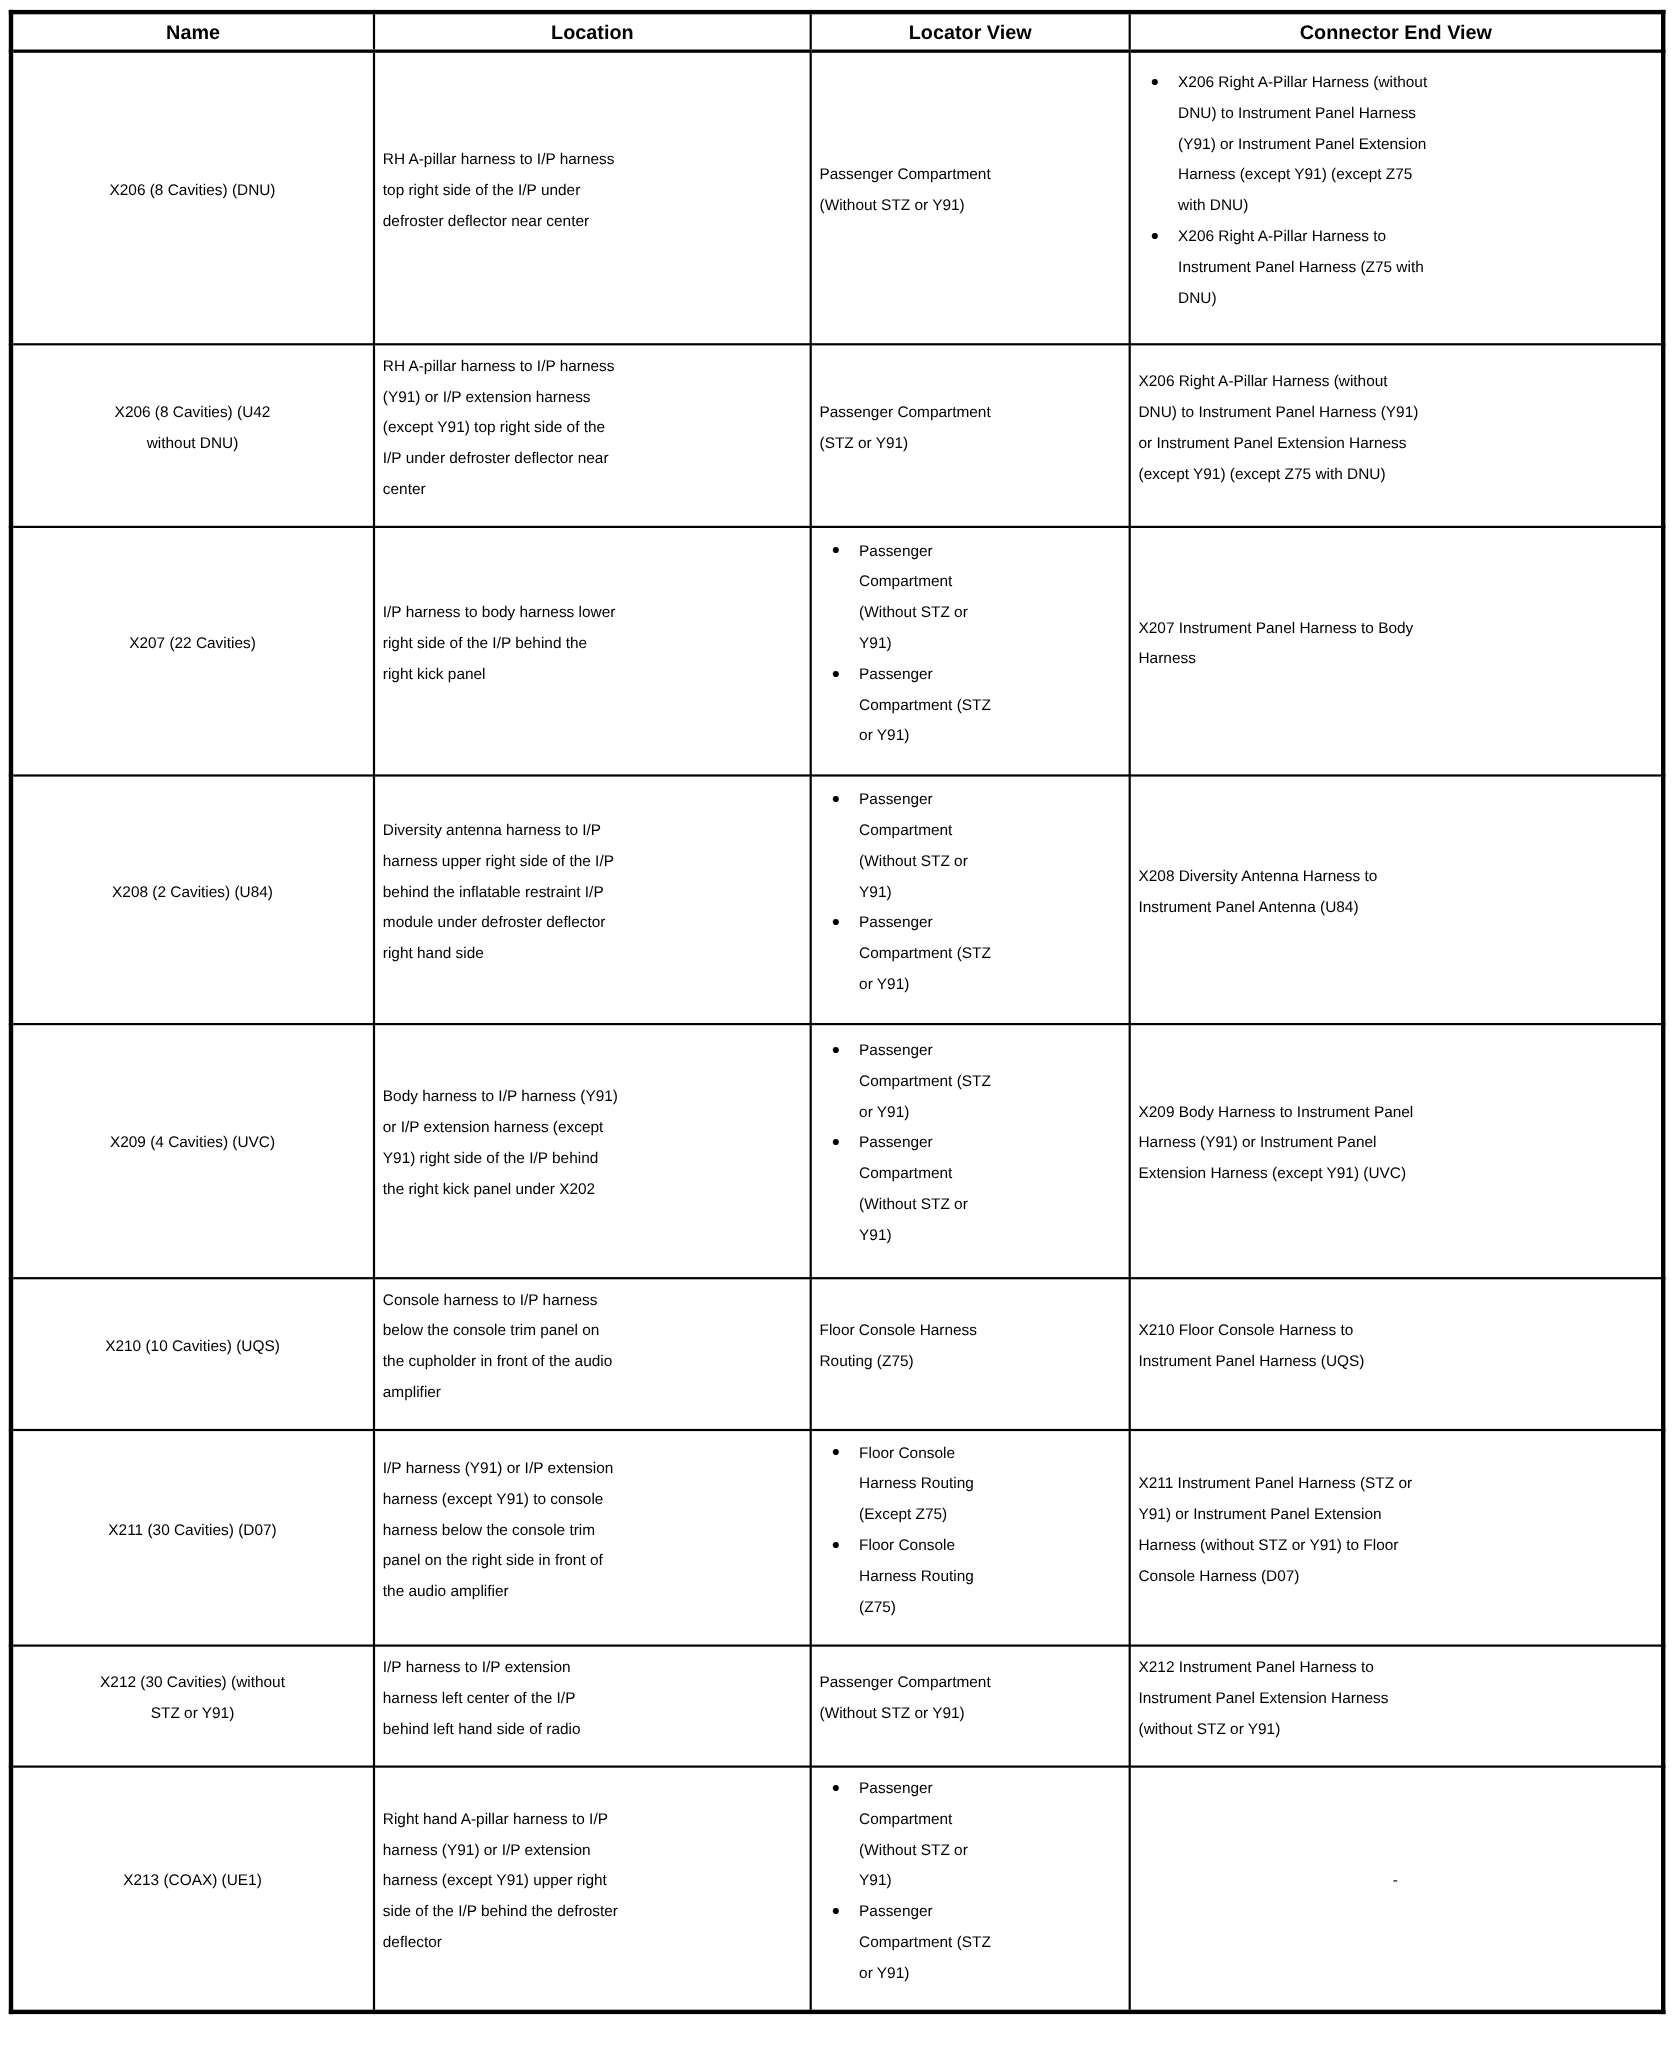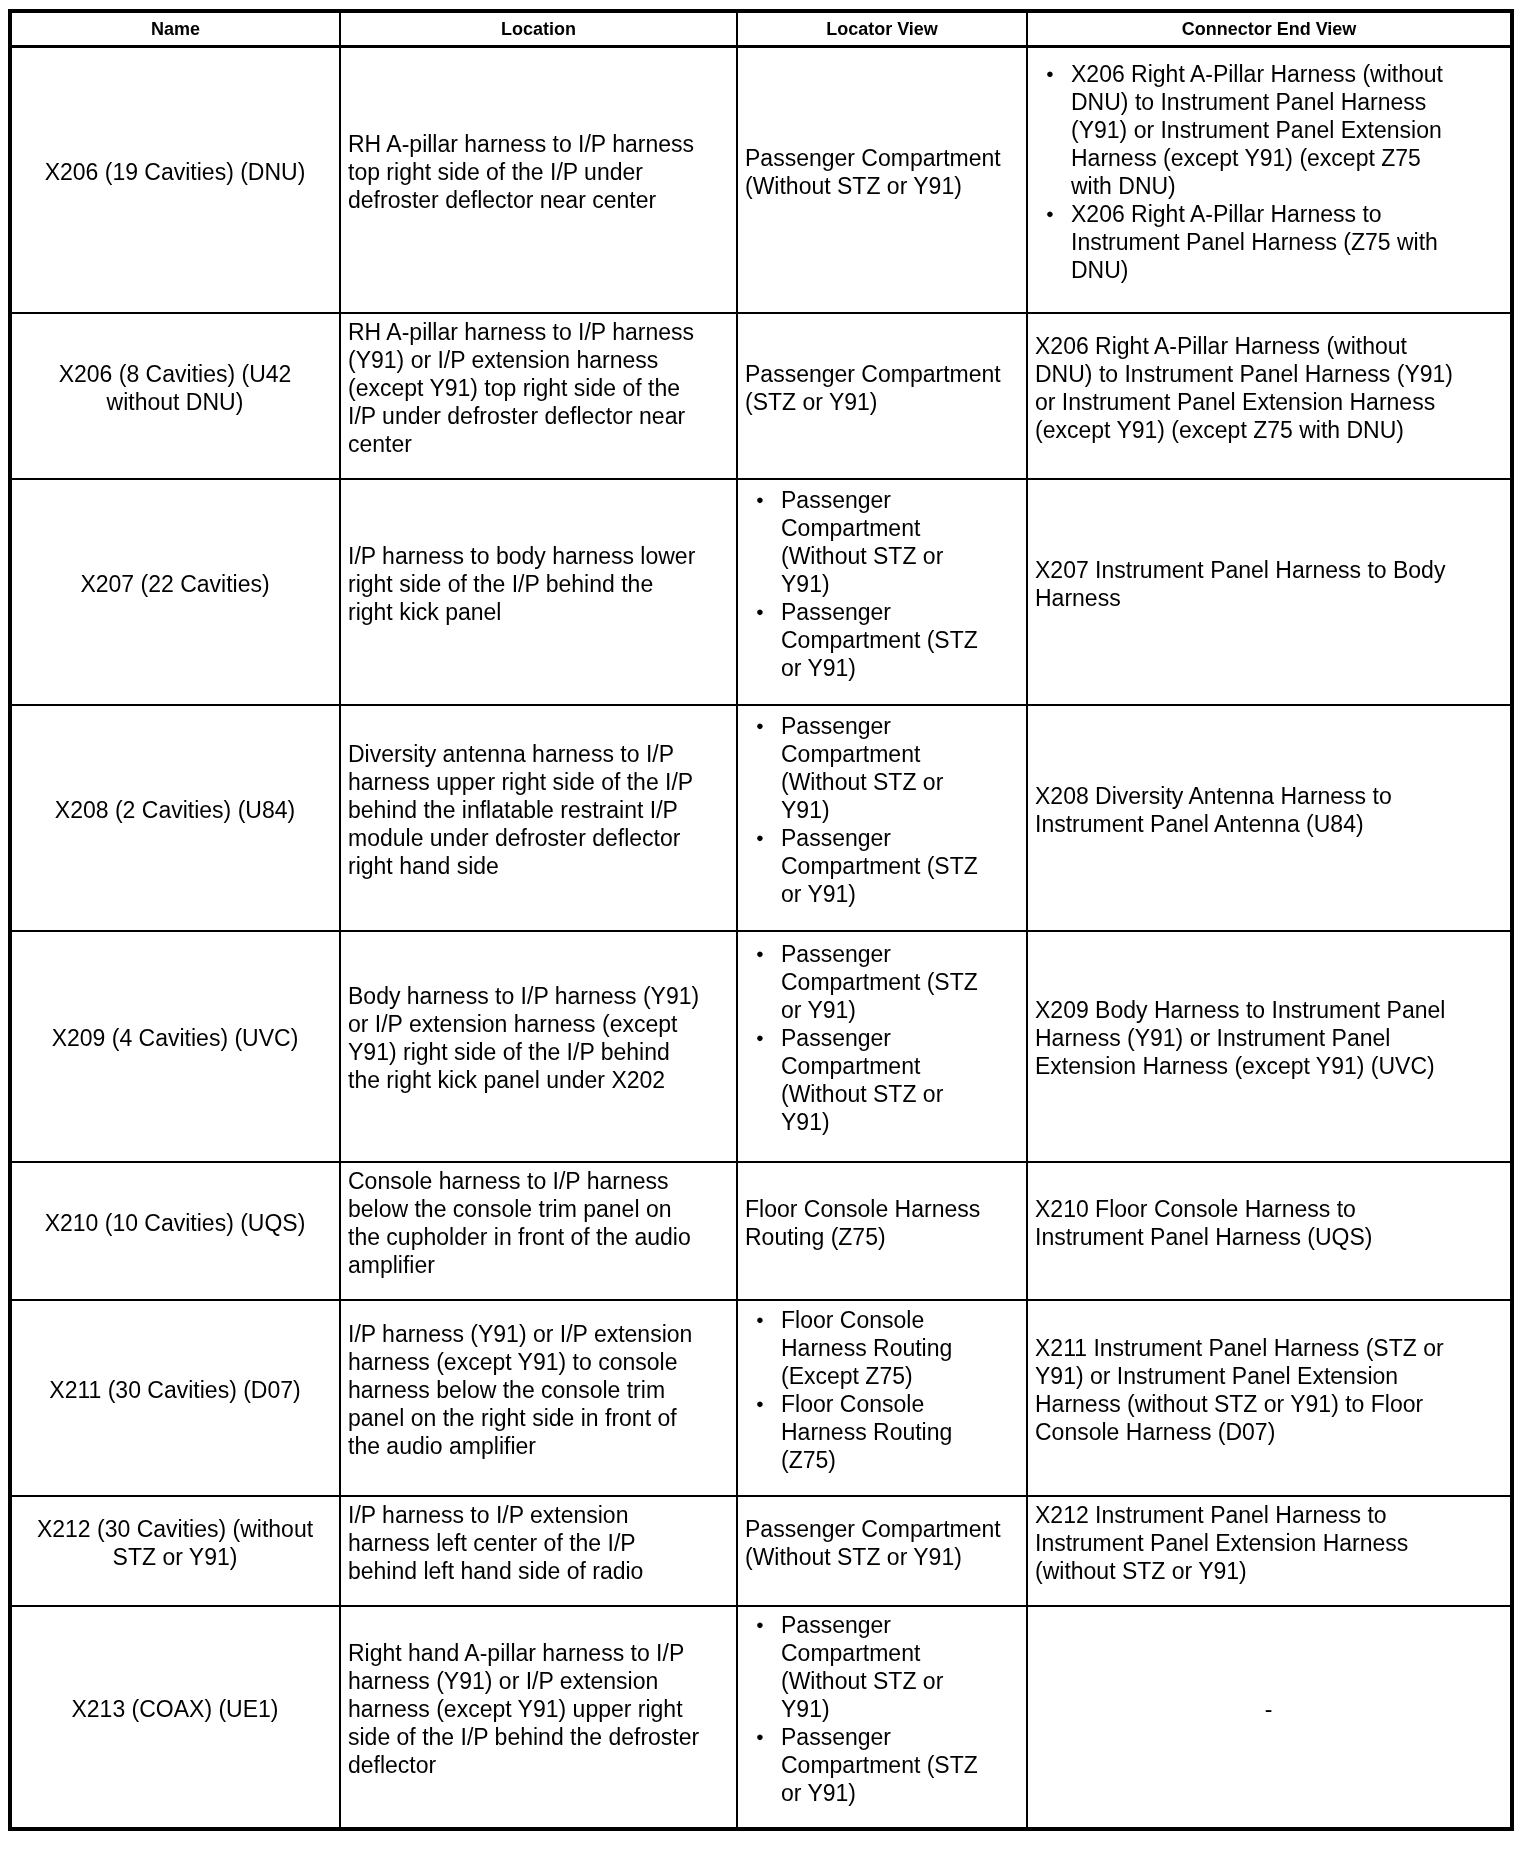--- a/index.html
+++ b/index.html
@@ -17,21 +17,21 @@
     border:4px solid #000;
     background:#fff;
   }
   col.c-name{width:330px;}
   col.c-loc{width:397px;}
   col.c-locv{width:290px;}
   col.c-cev{width:485px;}
   th,td{
     border:2px solid #000;
     vertical-align:middle;
-    font-size:23px;
+    font-size:14px;
     line-height:28px;
     padding:4px 8px 20px 7px;
     overflow:hidden;
   }
   thead th{
     font-size:18px;
     font-weight:bold;
     line-height:22px;
     padding:5px 4px;
     border-bottom:3px solid #000;
@@ -71,21 +71,21 @@
       <tr>
         <th>Name</th>
         <th>Location</th>
         <th>Locator View</th>
         <th>Connector End View</th>
       </tr>
     </thead>
     <tbody id="tbody">
         <tr style="height: 266px;">
           <td class="name">
-            <div class="txt">X206 (19 Cavities) (DNU)</div>
+            <div class="txt">X206 (8 Cavities) (DNU)</div>
           </td>
           <td>
             <div class="txt">RH A-pillar harness to I/P harness
 top right side of the I/P under
 defroster deflector near center</div>
           </td>
           <td>
             <div class="txt">Passenger Compartment
 (Without STZ or Y91)</div>
           </td>

